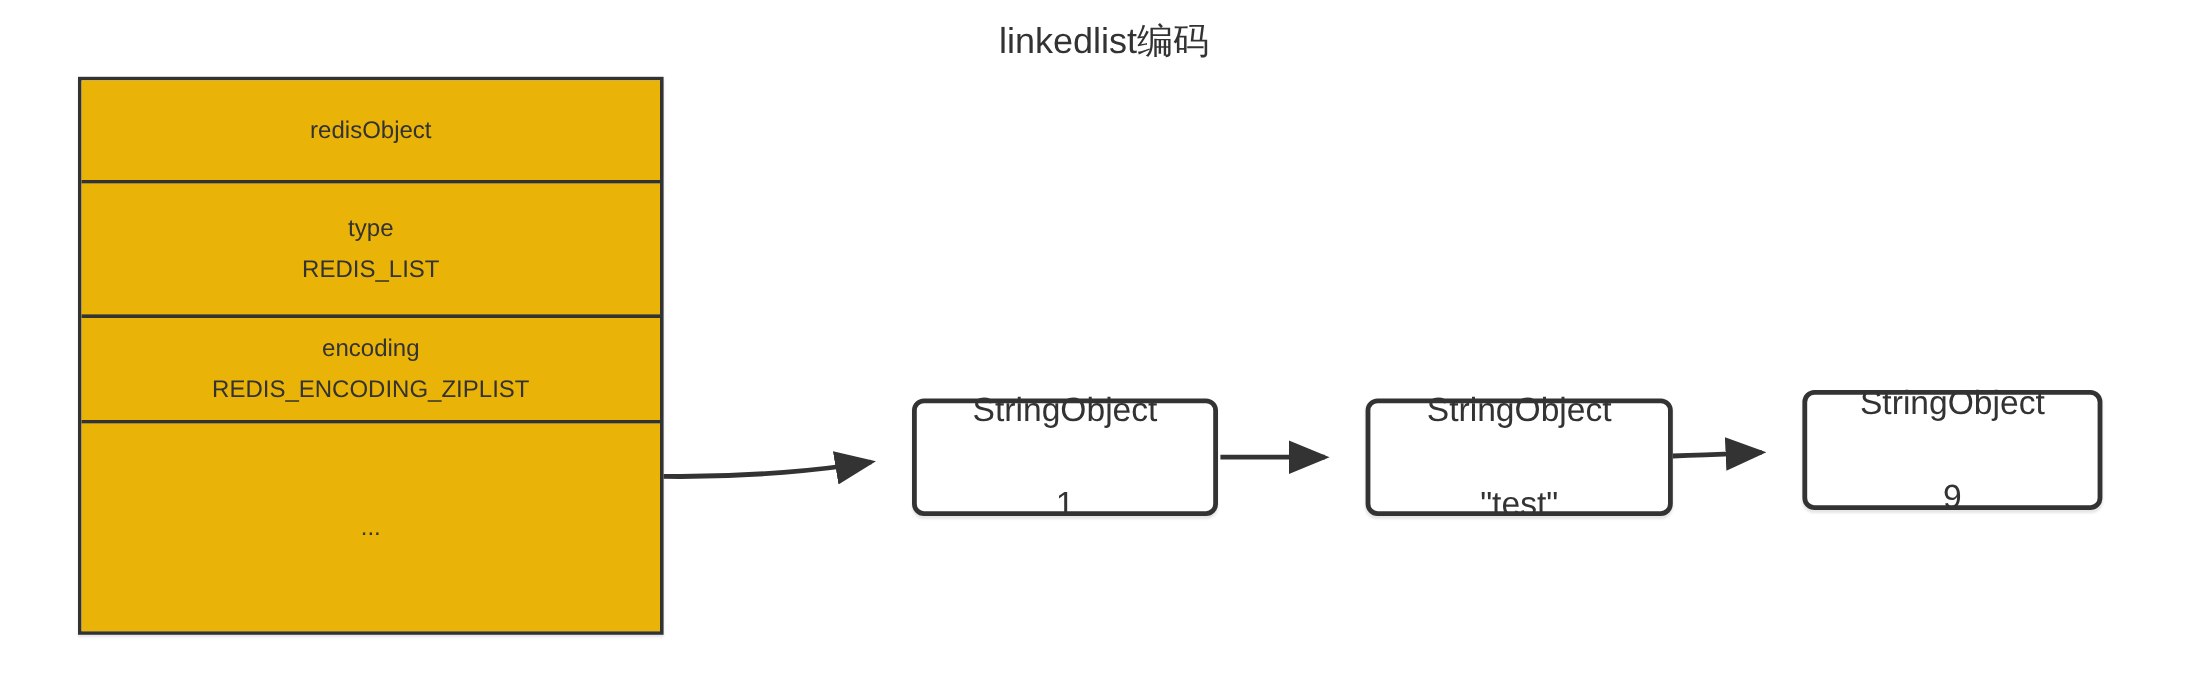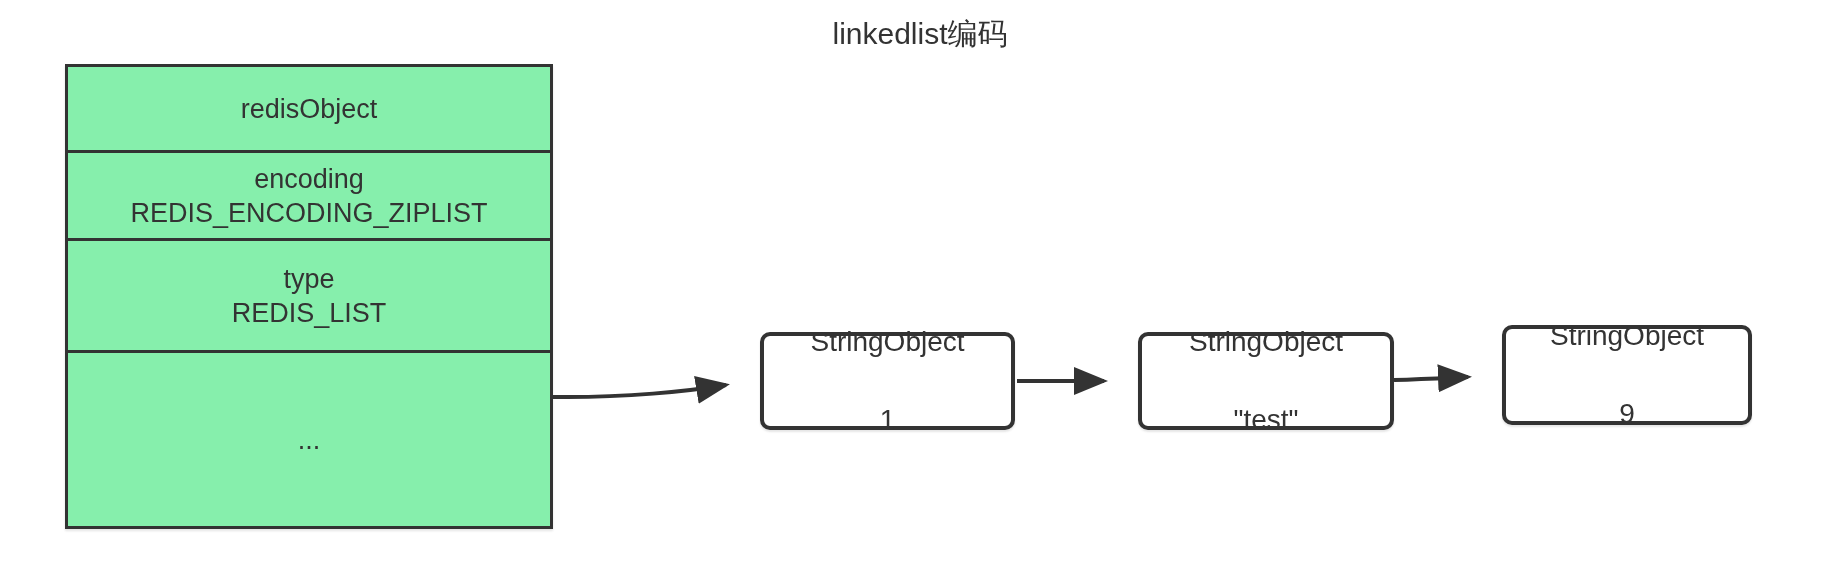--- a/index.html
+++ b/index.html
@@ -38,25 +38,25 @@
     flex-direction: column;
     background: #ffffff;
     box-shadow: 0 2px 2px rgba(51,51,51,0.12);
   }
   .struct-row {
     box-sizing: border-box;
     display: flex;
     flex-direction: column;
     align-items: center;
     justify-content: center;
-    font-size: 27px;
+    font-size: 20px;
     line-height: 34px;
     text-align: center;
     border-bottom: 3px solid #333333;
-    background: #86efac;
+    background: #eab308;
   }
   .struct-row:last-child { border-bottom: none; }
   .row-h1 { flex: 0 0 86px; }
   .row-h2 { flex: 0 0 112px; }
   .row-h3 { flex: 0 0 88px; }
   .row-h4 { flex: 0 0 82px; }
   .row-h5 { flex: 1 1 auto; }
   .struct-line { display: block; }
   
   .node {
@@ -91,27 +91,27 @@
 <body>
 
 <div class="canvas">
 
   <div class="diagram-title">linkedlist编码</div>
 
   <div class="struct-table">
     <div class="struct-row row-h1">
       <span class="struct-line">redisObject</span>
     </div>
+    <div class="struct-row row-h2">
+      <span class="struct-line">type</span>
+      <span class="struct-line">REDIS_LIST</span>
+    </div>
     <div class="struct-row row-h3">
       <span class="struct-line">encoding</span>
       <span class="struct-line">REDIS_ENCODING_ZIPLIST</span>
-    </div>
-    <div class="struct-row row-h2">
-      <span class="struct-line">type</span>
-      <span class="struct-line">REDIS_LIST</span>
     </div>
     <div class="struct-row row-h5">
       <span class="struct-line">...</span>
     </div>
   </div>
 
   <div class="node node-1">
     <span class="struct-line">StringObject</span>
     <span class="struct-line">1</span>
   </div>

